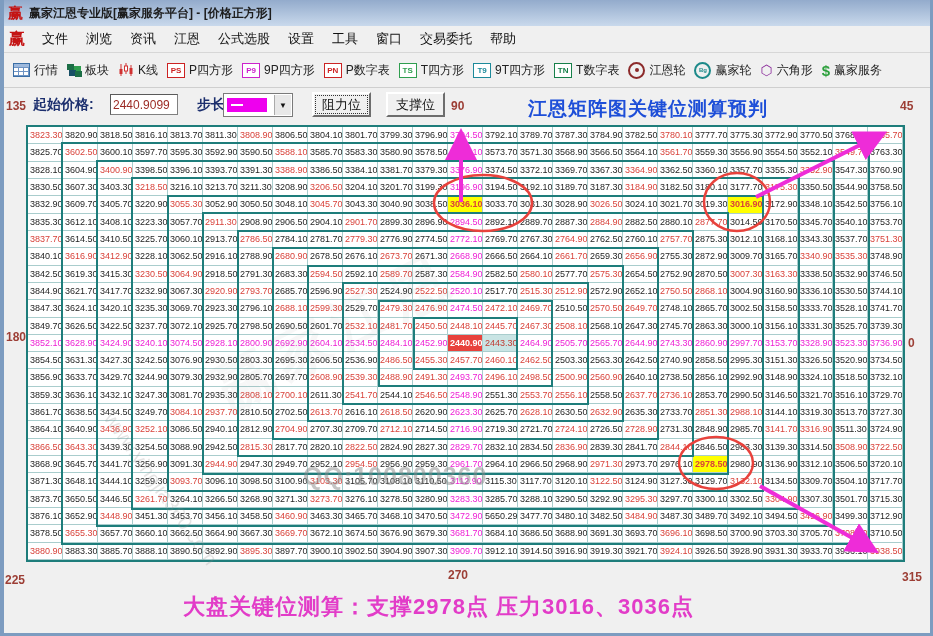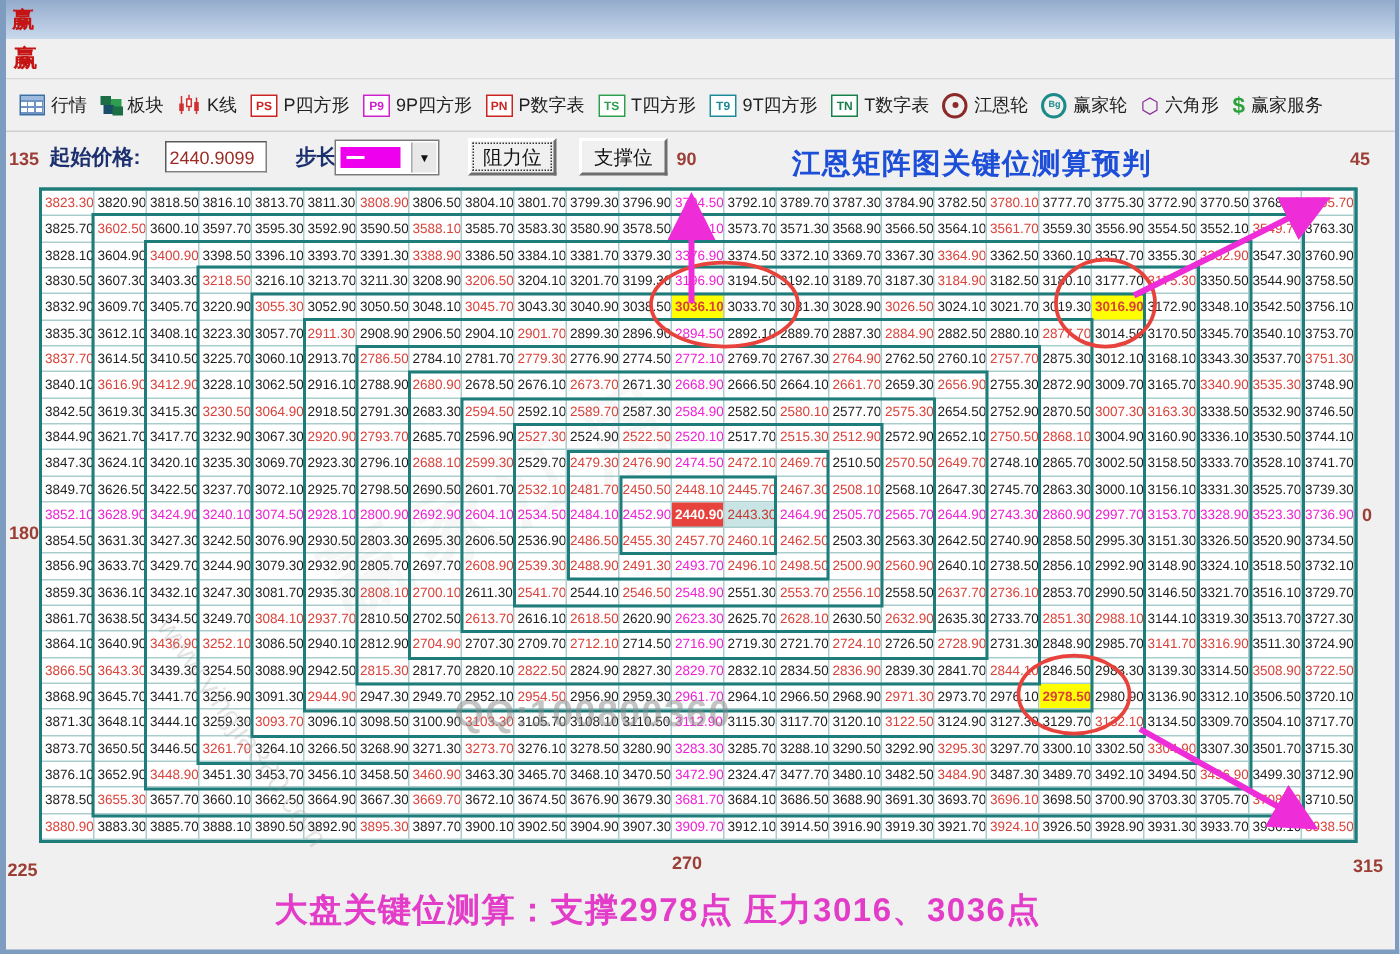--- a/index.html
+++ b/index.html
@@ -93,24 +93,37 @@
 </style>
 </head>
 <body>
 
 <div class="frame-left"></div>
 <div class="frame-right"></div>
 <div class="frame-bottom"></div>
 
 <div class="titlebar">
   <span class="logo">赢</span>
+  <span class="title">赢家江恩专业版[赢家服务平台] - [价格正方形]</span>
 </div>
 
 <div class="menubar">
   <span class="logo">赢</span>
+  <span id="menu-items" style="display:flex;">
+      <span class="menu-item">文件</span>
+      <span class="menu-item">浏览</span>
+      <span class="menu-item">资讯</span>
+      <span class="menu-item">江恩</span>
+      <span class="menu-item">公式选股</span>
+      <span class="menu-item">设置</span>
+      <span class="menu-item">工具</span>
+      <span class="menu-item">窗口</span>
+      <span class="menu-item">交易委托</span>
+      <span class="menu-item">帮助</span>
+    </span>
 </div>
 
 <div class="toolbar" id="toolbar">
     <span class="tool-item">
       <span class="ticon">
         <span class="icon-grid"></span>
       </span>
       <span>行情</span>
     </span>
     <span class="tool-item">
@@ -214,21 +227,21 @@
   <button class="btn3d btn-focus" style="left:308px;">阻力位</button>
   <button class="btn3d" style="left:382px;">支撑位</button>
 </div>
 
 <div class="heading">江恩矩阵图关键位测算预判</div>
 
 <div id="angle-labels">
     <span class="angle-label" style="left: 6px; top: 99px;">135</span>
     <span class="angle-label" style="left: 451px; top: 99px;">90</span>
     <span class="angle-label" style="left: 900px; top: 99px;">45</span>
-    <span class="angle-label" style="left: 6px; top: 348px;">180</span>
+    <span class="angle-label" style="left: 6px; top: 330px;">180</span>
     <span class="angle-label" style="left: 908px; top: 336px;">0</span>
     <span class="angle-label" style="left: 5px; top: 573px;">225</span>
     <span class="angle-label" style="left: 448px; top: 568px;">270</span>
     <span class="angle-label" style="left: 902px; top: 570px;">315</span>
   </div>
 
 <div class="wm wm-big">赢家江恩</div>
 <div class="wm wm-www">www.yingjia360.com</div>
 <div class="wm wm-qq">QQ:100800360</div>
 
@@ -789,21 +802,21 @@
     <div class="cell">3451.30</div>
     <div class="cell">3453.70</div>
     <div class="cell">3456.10</div>
     <div class="cell">3458.50</div>
     <div class="cell red">3460.90</div>
     <div class="cell">3463.30</div>
     <div class="cell">3465.70</div>
     <div class="cell">3468.10</div>
     <div class="cell">3470.50</div>
     <div class="cell cross">3472.90</div>
-    <div class="cell">2324.47</div>
+    <div class="cell">5650.29</div>
     <div class="cell">3477.70</div>
     <div class="cell">3480.10</div>
     <div class="cell">3482.50</div>
     <div class="cell red">3484.90</div>
     <div class="cell">3487.30</div>
     <div class="cell">3489.70</div>
     <div class="cell">3492.10</div>
     <div class="cell">3494.50</div>
     <div class="cell red">3496.90</div>
     <div class="cell">3499.30</div>

